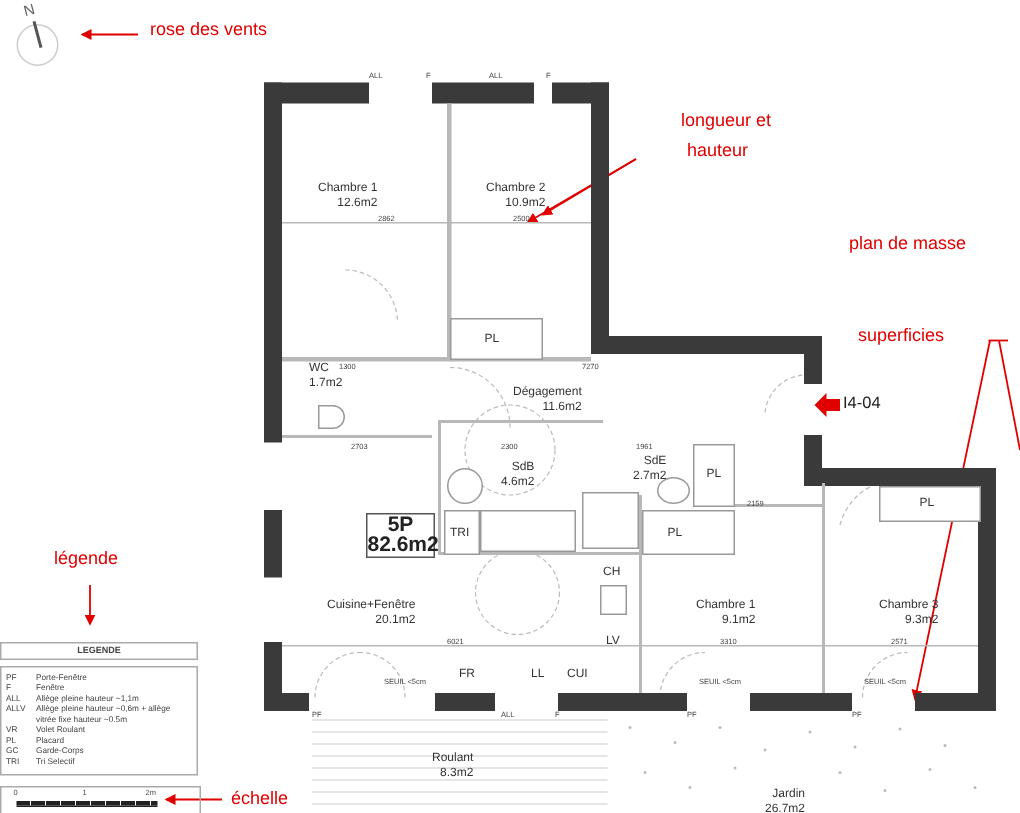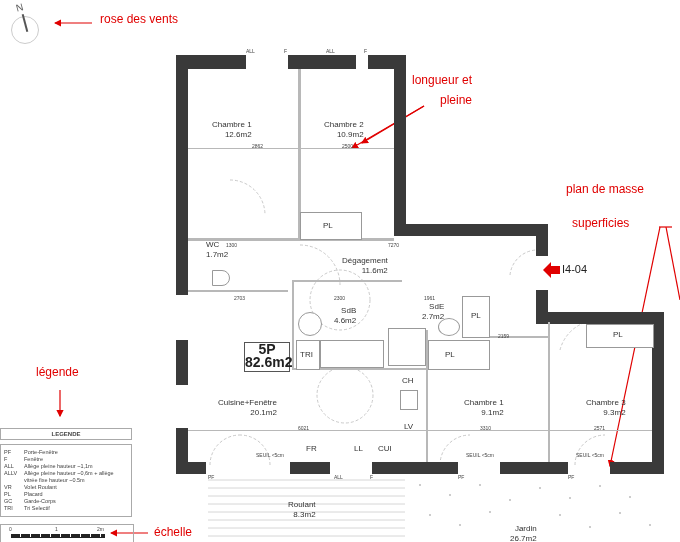--- a/index.html
+++ b/index.html
@@ -215,25 +215,25 @@
 <span class="tiny" style="left:208px;top:474px;">PF</span>
 <span class="tiny" style="left:334px;top:474px;">ALL</span>
 <span class="tiny" style="left:370px;top:474px;">F</span>
 <span class="tiny" style="left:458px;top:474px;">PF</span>
 <span class="tiny" style="left:568px;top:474px;">PF</span>
 <span class="tiny" style="left:256px;top:452px;">SEUIL &lt;5cm</span>
 <span class="tiny" style="left:466px;top:452px;">SEUIL &lt;5cm</span>
 <span class="tiny" style="left:576px;top:452px;">SEUIL &lt;5cm</span>
 
 <div class="annot" style="left:100px;top:12px;">rose des vents</div>
-<div class="annot" style="left:412px;top:70px;line-height:20px;text-align:right;">
+<div class="annot" style="left:454px;top:70px;line-height:20px;">
     <div>longueur  et</div>
-    <div style="margin-left:4px;">pleine</div>
-  </div>
-<div class="annot" style="left:566px;top:155px;margin-top:27px;">plan de masse</div>
+    <div style="margin-left:4px;">hauteur</div>
+  </div>
+<div class="annot" style="left:566px;top:155px;">plan de masse</div>
 <div class="annot" style="left:572px;top:216px;">superficies</div>
 <div class="annot" style="left:36px;top:365px;">légende</div>
 <div class="annot" style="left:154px;top:525px;">échelle</div>
 
 <div class="legend">
   <div class="head">LEGENDE</div>
   <div class="body">
     <div class="row">
         <span class="k">PF</span>
         <span>Porte-Fenêtre</span>

